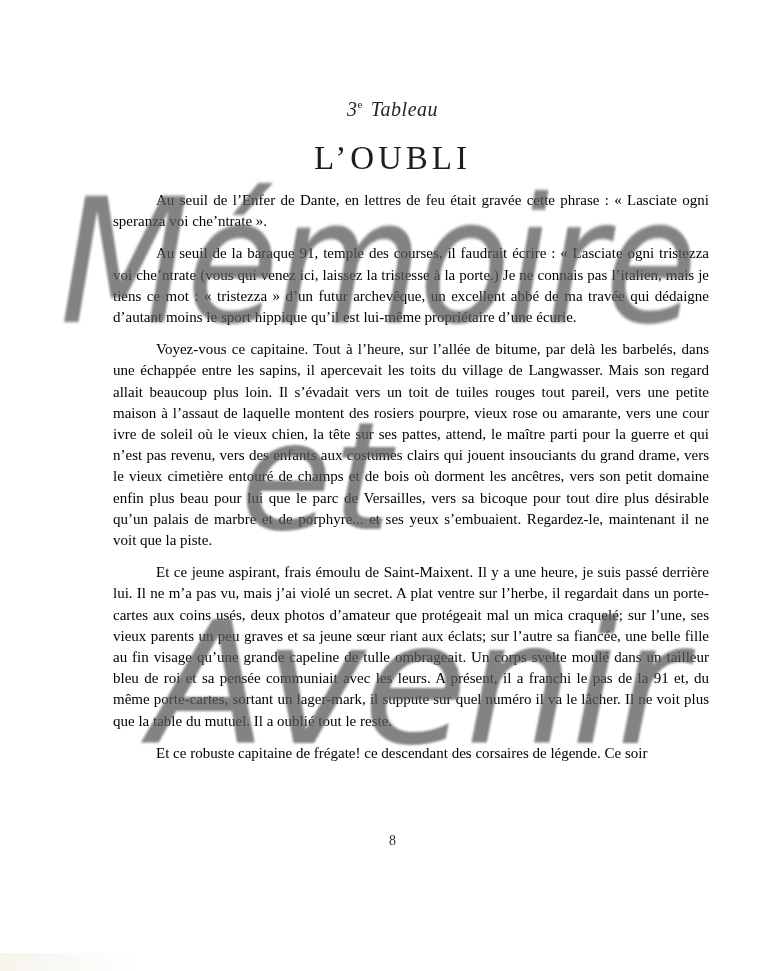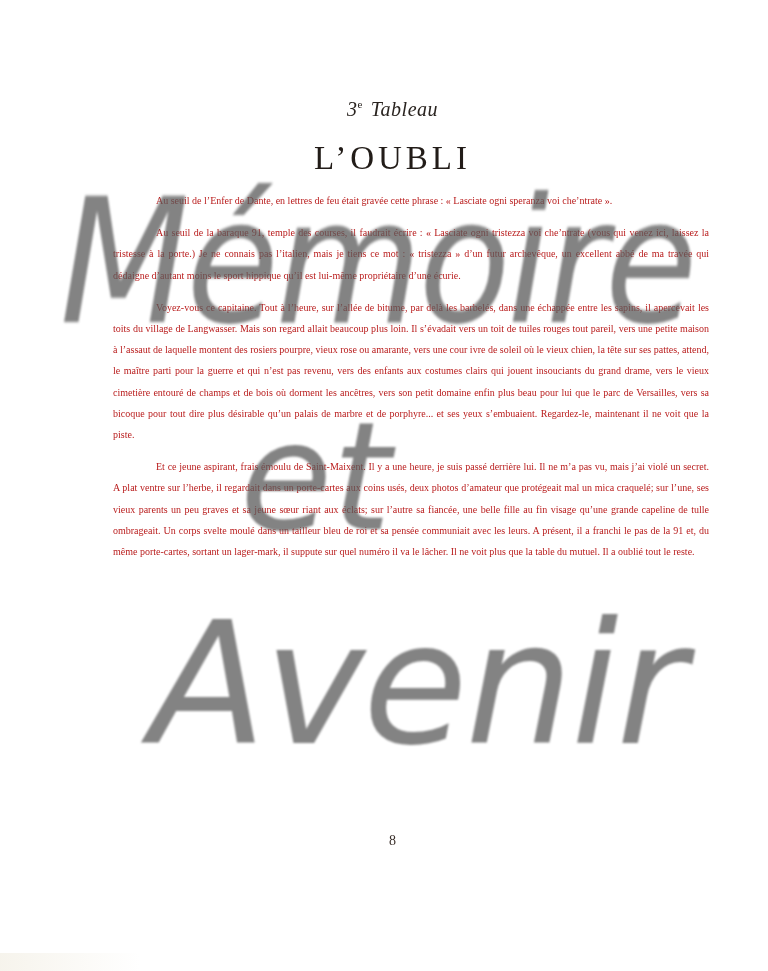--- a/index.html
+++ b/index.html
@@ -16,21 +16,21 @@
       text-align: center; font-style: italic; font-size: 20px; letter-spacing: 0.5px;
       color: #2a2420;
     }
     .heading-small sup { font-size: 11px; vertical-align: 8px; font-style: normal; margin-right: 8px; }
     .heading-title {
       position: absolute; left: 0; width: 785px; top: 140px;
       text-align: center; font-size: 33px; letter-spacing: 4px; color: #221c18;
     }
     .body-text {
       position: absolute; left: 113px; top: 190px; width: 596px;
-      font-size: 10px; line-height: 21.2px; text-align: justify; color: #b91c1c;
+      font-size: 15px; line-height: 21.2px; text-align: justify; color: #000000;
     }
     .body-text p { margin: 0 0 11px 0; text-indent: 43px; hyphens: manual; }
     .page-number {
       position: absolute; left: 0; width: 785px; top: 833px;
       text-align: center; font-size: 14px; color: #3a2f2a;
     }
     .watermark {
       position: absolute; font-family: "DejaVu Sans", "Liberation Sans", sans-serif;
       color: rgba(90, 90, 90, 0.75); font-style: italic; pointer-events: none;
       white-space: nowrap; filter: blur(1.2px);
@@ -51,20 +51,21 @@
     <span>3</span><sup>e</sup><span>Tableau</span>
   </div>
 
   <div class="heading-title">L’OUBLI</div>
 
   <div class="body-text">
     <p>Au seuil de l’Enfer de Dante, en lettres de feu était gravée cette phrase : « Lasciate ogni speranza voi che’ntrate ».</p>
     <p>Au seuil de la baraque 91, temple des courses, il faudrait écrire : « Lasciate ogni tris­tezza voi che’ntrate (vous qui venez ici, laissez la tristesse à la porte.) Je ne connais pas l’italien, mais je tiens ce mot : « tristezza » d’un futur archevêque, un excellent abbé de ma travée qui dédaigne d’autant moins le sport hippique qu’il est lui-même propriétaire d’une écurie.</p>
     <p>Voyez-vous ce capitaine. Tout à l’heure, sur l’allée de bitume, par delà les bar­belés, dans une échappée entre les sapins, il apercevait les toits du village de Langwasser. Mais son regard allait beaucoup plus loin. Il s’évadait vers un toit de tuiles rouges tout pareil, vers une petite maison à l’assaut de laquelle montent des rosiers pourpre, vieux rose ou amarante, vers une cour ivre de soleil où le vieux chien, la tête sur ses pattes, attend, le maître parti pour la guerre et qui n’est pas revenu, vers des enfants aux costumes clairs qui jouent insouciants du grand drame, vers le vieux cimetière entouré de champs et de bois où dorment les ancêtres, vers son petit domaine enfin plus beau pour lui que le parc de Versailles, vers sa bicoque pour tout dire plus désirable qu’un palais de marbre et de porphyre... et ses yeux s’embuaient. Regardez-le, maintenant il ne voit que la piste.</p>
     <p>Et ce jeune aspirant, frais émoulu de Saint-Maixent. Il y a une heure, je suis passé derrière lui. Il ne m’a pas vu, mais j’ai violé un secret. A plat ventre sur l’herbe, il regardait dans un porte-cartes aux coins usés, deux photos d’amateur que protégeait mal un mica craquelé; sur l’une, ses vieux parents un peu graves et sa jeune sœur riant aux éclats; sur l’autre sa fiancée, une belle fille au fin visage qu’une grande capeline de tulle ombrageait. Un corps svelte moulé dans un tailleur bleu de roi et sa pensée communiait avec les leurs. A présent, il a franchi le pas de la 91 et, du même porte-cartes, sortant un lager-mark, il suppute sur quel numéro il va le lâcher. Il ne voit plus que la table du mutuel. Il a oublié tout le reste.</p>
+    <p>Et ce robuste capitaine de frégate! ce descendant des corsaires de légende. Ce soir</p>
   </div>
 
   <div class="page-number">8</div>
 
   <div class="watermark wm1">Mémoire</div>
   <div class="watermark wm2">et</div>
   <div class="watermark wm3">Avenir</div>
 
   <div class="smudge"></div>
 </div>

